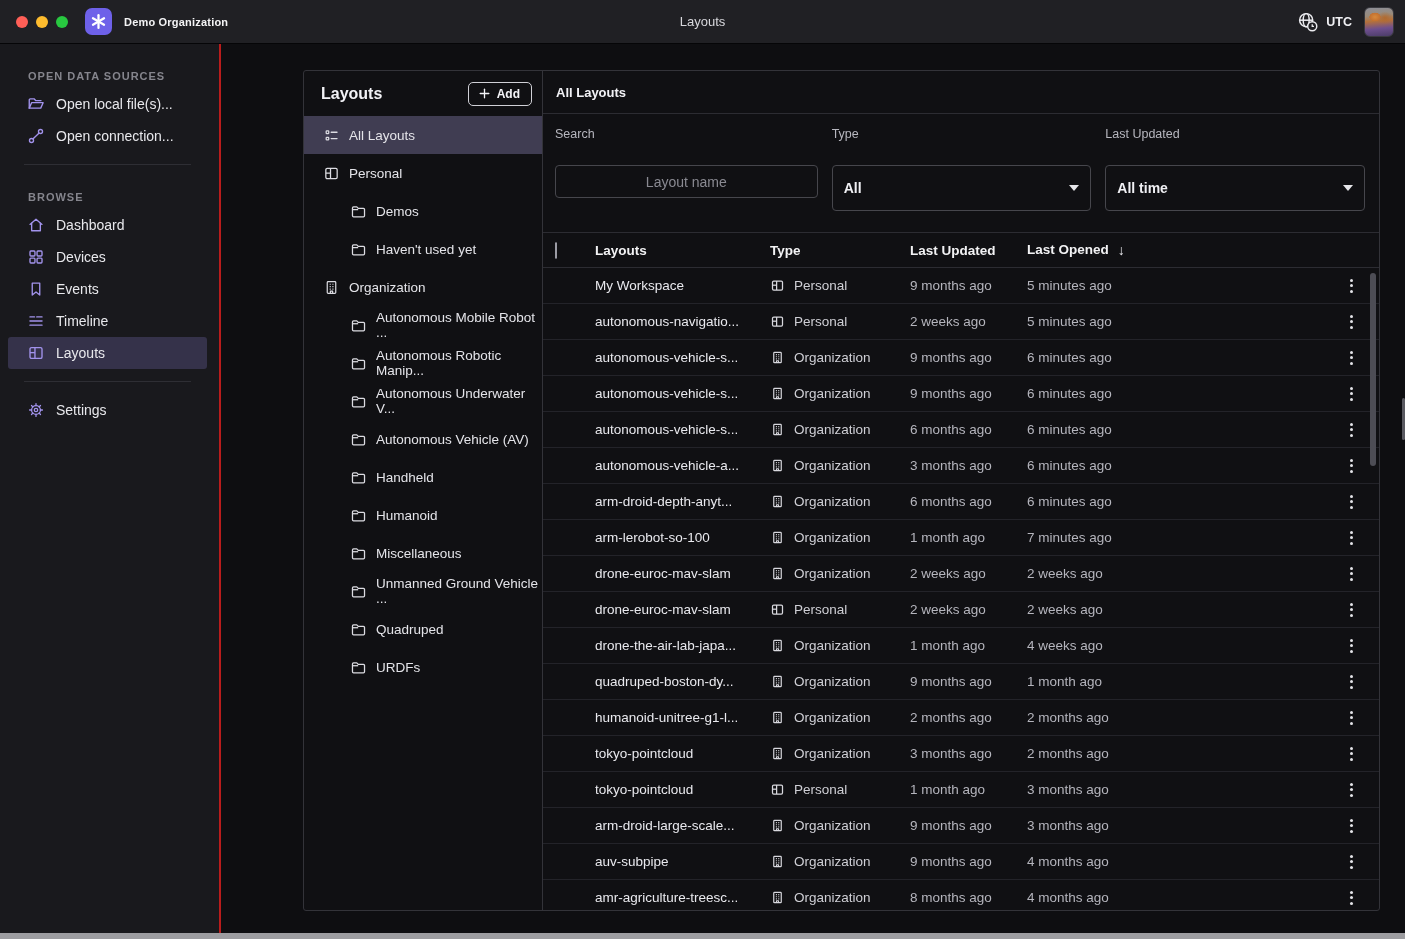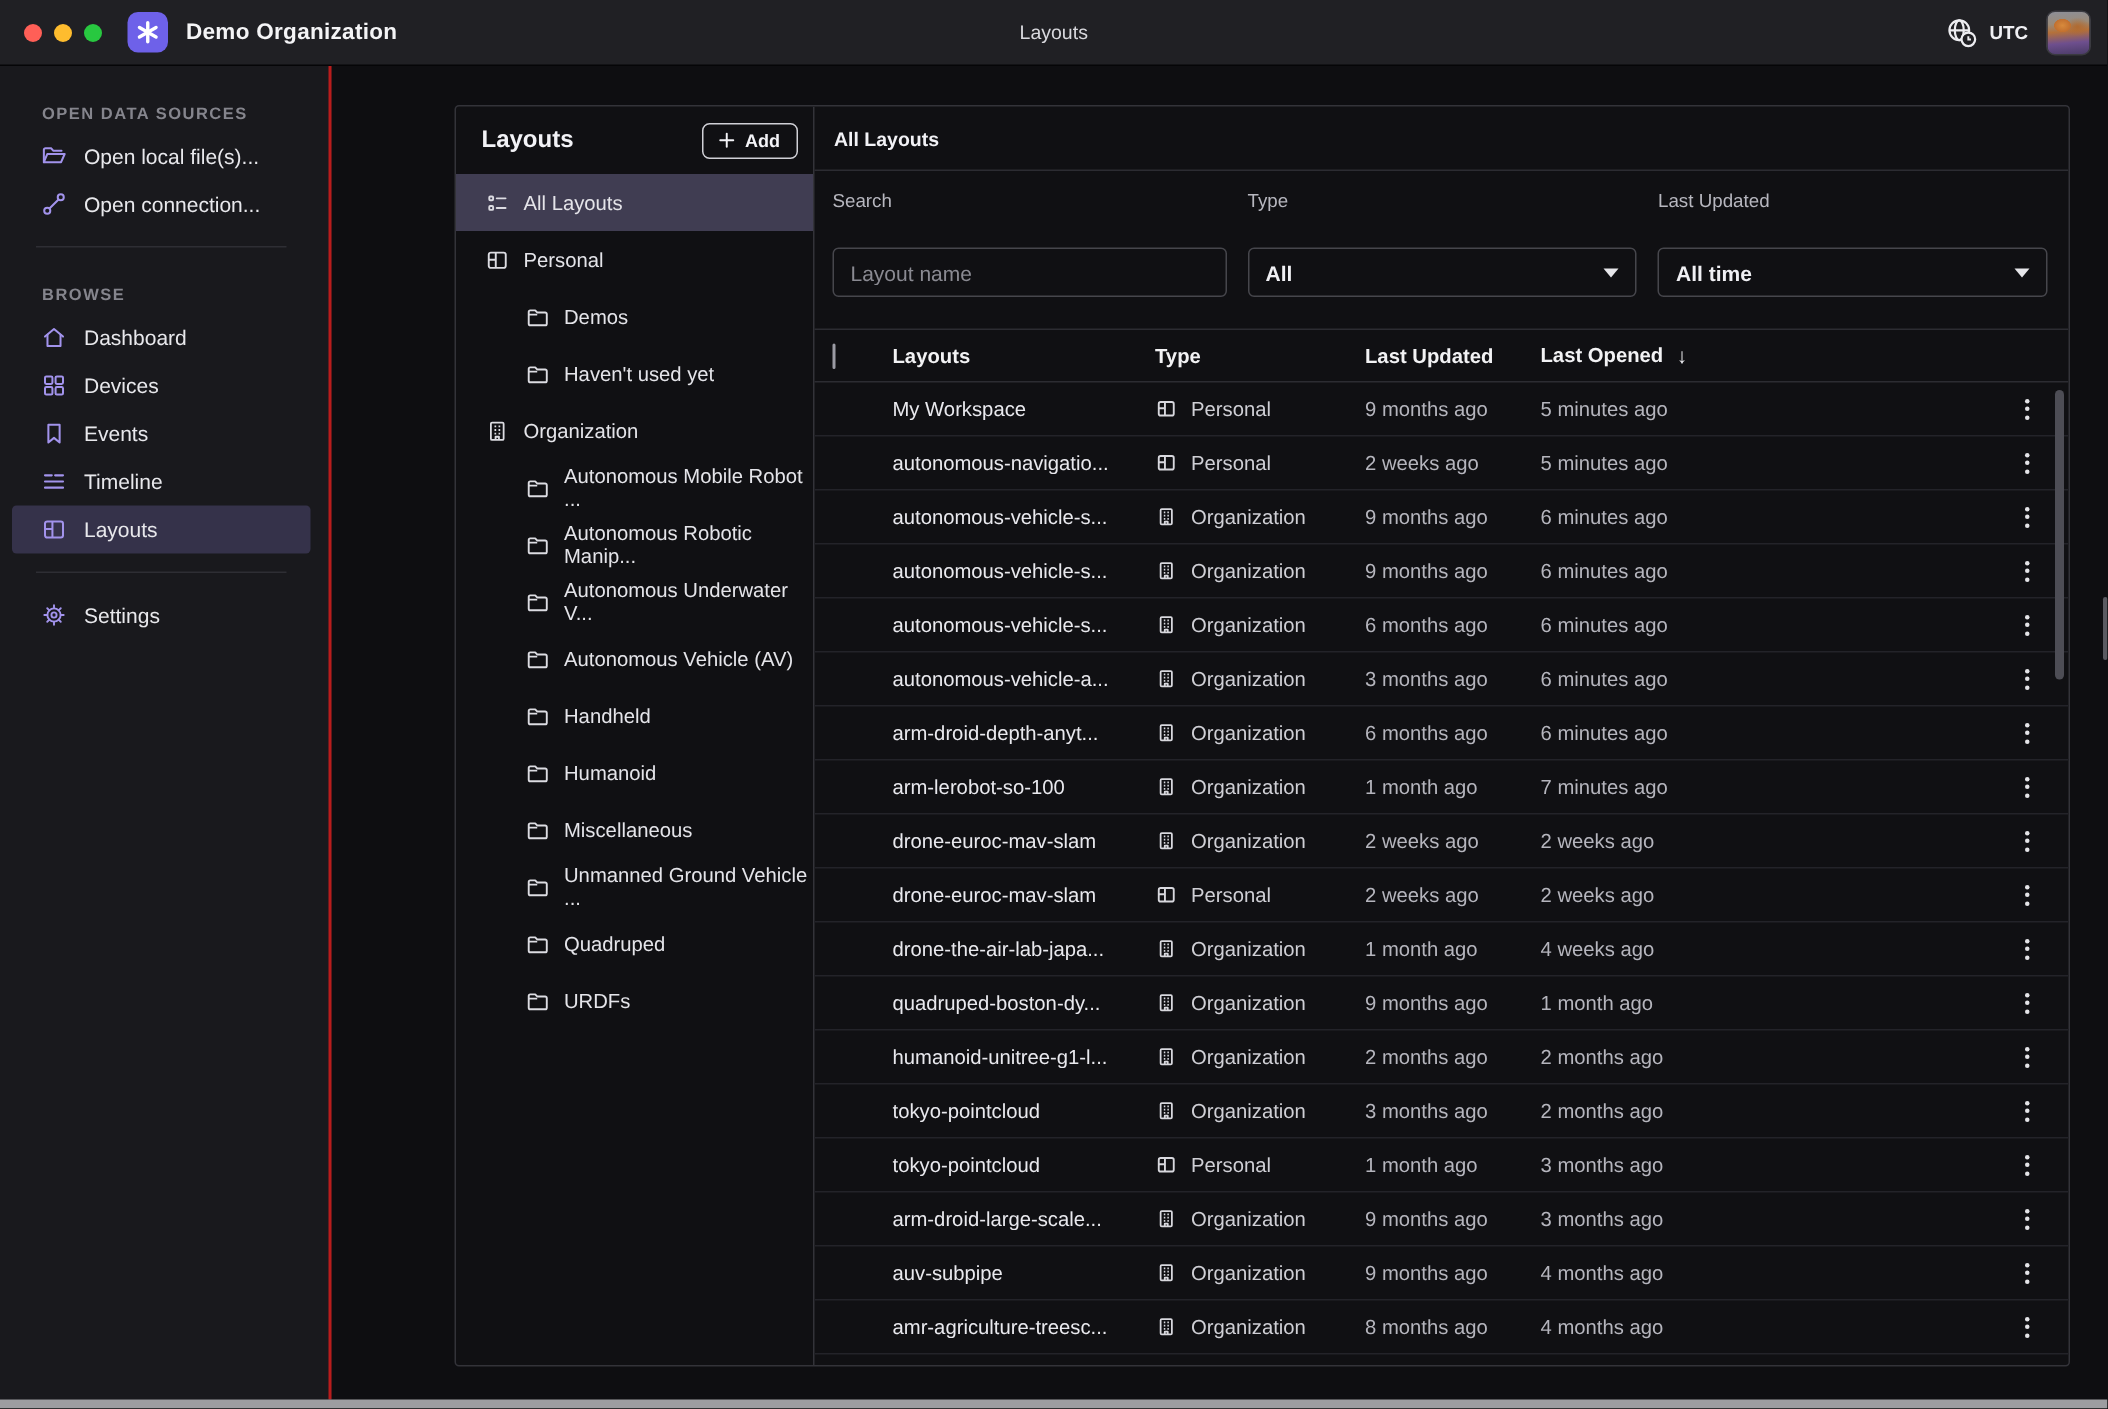--- a/index.html
+++ b/index.html
@@ -14,21 +14,21 @@
 
   
   .topbar { position:absolute; top:0; left:0; width:100%; height:44px;
     background:#202024; border-bottom:1px solid #050507;
     display:flex; align-items:center; z-index:6; }
   .traffic { display:flex; gap:8px; margin-left:16px; }
   .tl { width:12px; height:12px; border-radius:50%; }
   .tl.red{ background:#ff5f57; } .tl.yellow{ background:#febc2e; } .tl.green{ background:#28c840; }
   .logo { width:27px; height:27px; border-radius:7px; background:#6e61e9;
     margin-left:17px; display:flex; align-items:center; justify-content:center; }
-  .app-title { margin-left:12px; font-size:15px; font-weight:bold; color:#f4f4f6; letter-spacing:.2px; }
+  .app-title { margin-left:12px; font-size:11px; font-weight:bold; color:#f4f4f6; letter-spacing:.2px; }
   .topbar-center { position:absolute; left:0; right:0; text-align:center; font-size:13px; color:#d8d8dd; pointer-events:none; }
   .topbar-right { position:absolute; right:11px; display:flex; align-items:center; gap:10px; }
   .tz { display:flex; align-items:center; gap:8px; padding:4px 2px; cursor:pointer; }
   .tz-label { font-size:12.5px; font-weight:bold; color:#f0f0f4; }
   .avatar { width:30px; height:30px; border-radius:6px;
     background:
       radial-gradient(9px 7px at 10px 9px, #d88a3c 0%, #c2702f 60%, transparent 65%),
       radial-gradient(12px 9px at 20px 10px, #b06a30 0%, transparent 70%),
       linear-gradient(175deg,#8d8f98 0%, #9a8b7a 28%, #b5713a 46%, #6e4f8e 72%, #4b3c68 100%);
     border:1px solid #3a3a40; cursor:pointer; }
@@ -66,23 +66,23 @@
 
   
   .right-pane { flex:1; min-width:0; border-left:1px solid #333339; display:flex; flex-direction:column; }
   .rp-title { height:43px; flex:none; display:flex; align-items:center; padding-left:13px;
     font-size:13px; font-weight:bold; color:#f2f2f6; border-bottom:1px solid #2c2c32; }
   .filters { flex:none; display:flex; gap:14px; padding:13px 14px 21px 12px; }
   .filter-label { display:block; font-size:12.5px; color:#b7b7bf; margin-bottom:24px; }
   .f-search { width:263px; } .f-type { width:260px; } .f-updated { width:260px; }
   .text-input { width:100%; height:33px; border:1px solid #46464c; border-radius:4px;
     background:transparent; color:#ececf0; font-size:14px; padding:0 11px; outline:none;
-    font-family:inherit; }
+    font-family:inherit;text-align:center; }
   .text-input::placeholder { color:#8a8a92; }
-  .select-box { width:100%; height:33px; border:1px solid #46464c; border-radius:4px;
+  .select-box { width:100%; height:46px; border:1px solid #46464c; border-radius:4px;
     display:flex; align-items:center; padding:0 11px; cursor:pointer; }
   .select-value { font-size:14px; font-weight:bold; color:#f0f0f4; flex:1; }
   .caret { width:0; height:0; border-left:5px solid transparent; border-right:5px solid transparent;
     border-top:6px solid #e6e6ea; }
 
   .tgrid { display:grid; grid-template-columns:52px 175px 140px 117px 1fr 56px; align-items:center; }
   .thead { flex:none; height:36px; border-top:1px solid #2c2c32; border-bottom:1px solid #2c2c32;
     font-size:13.5px; font-weight:bold; color:#f2f2f4; }
   .checkbox { width:18px; height:18px; border:1.5px solid #9b9ba4; border-radius:4px;
     margin-left:12px; cursor:pointer; }

